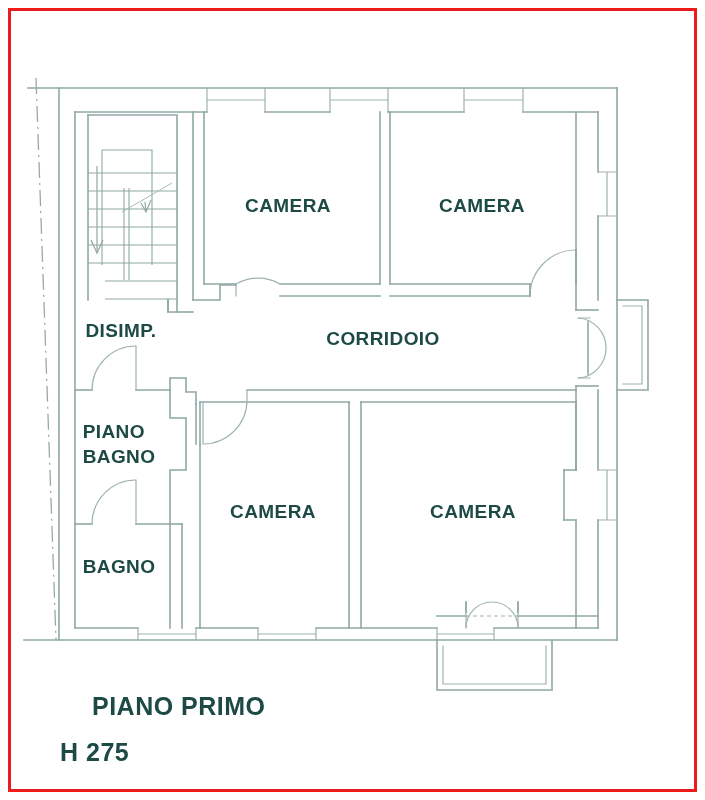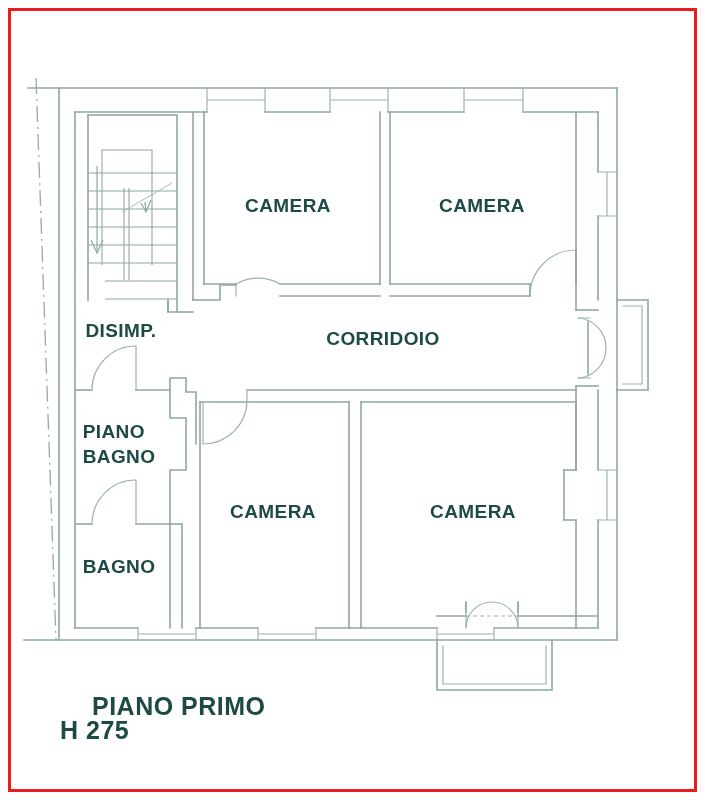--- a/index.html
+++ b/index.html
@@ -219,13 +219,13 @@
 <div class="label" style="left:482px;top:193px;">CAMERA</div>
 <div class="label" style="left:383px;top:326px;">CORRIDOIO</div>
 <div class="label" style="left:121px;top:318px;">DISIMP.</div>
 <div class="label" style="left:119px;top:419px;">PIANO
 BAGNO</div>
 <div class="label" style="left:119px;top:554px;">BAGNO</div>
 <div class="label" style="left:273px;top:499px;">CAMERA</div>
 <div class="label" style="left:473px;top:499px;">CAMERA</div>
 
 <div class="title" style="left:60px;top:692px;margin-left:32px;">PIANO PRIMO</div>
-<div class="title" style="left:60px;top:716px;">H 275</div>
+<div class="title" style="left:60px;top:738px;">H 275</div>
 
 </body></html>

